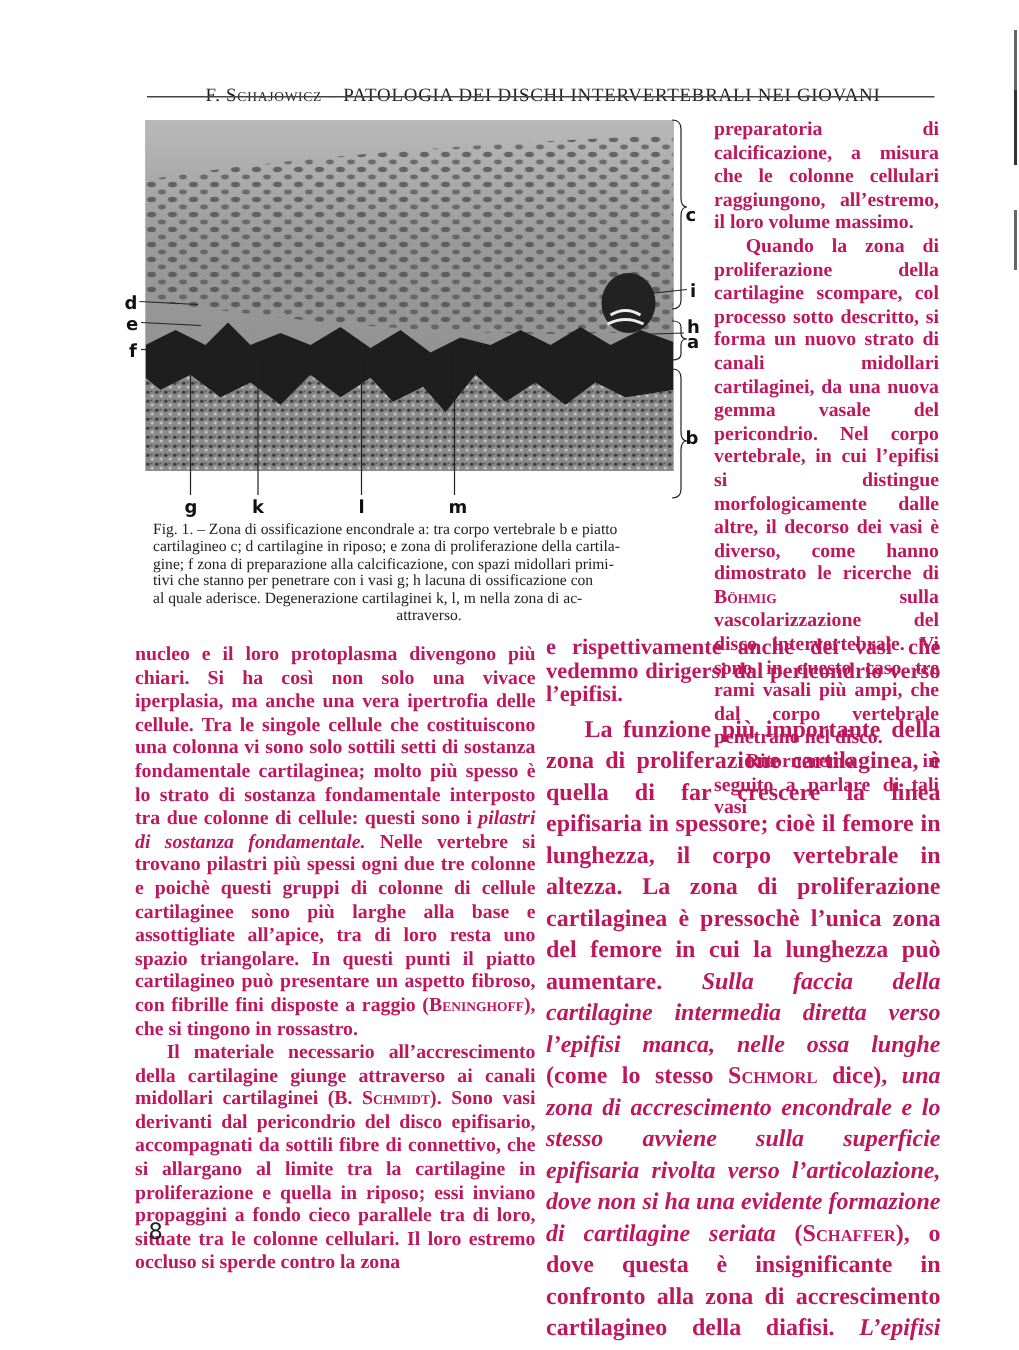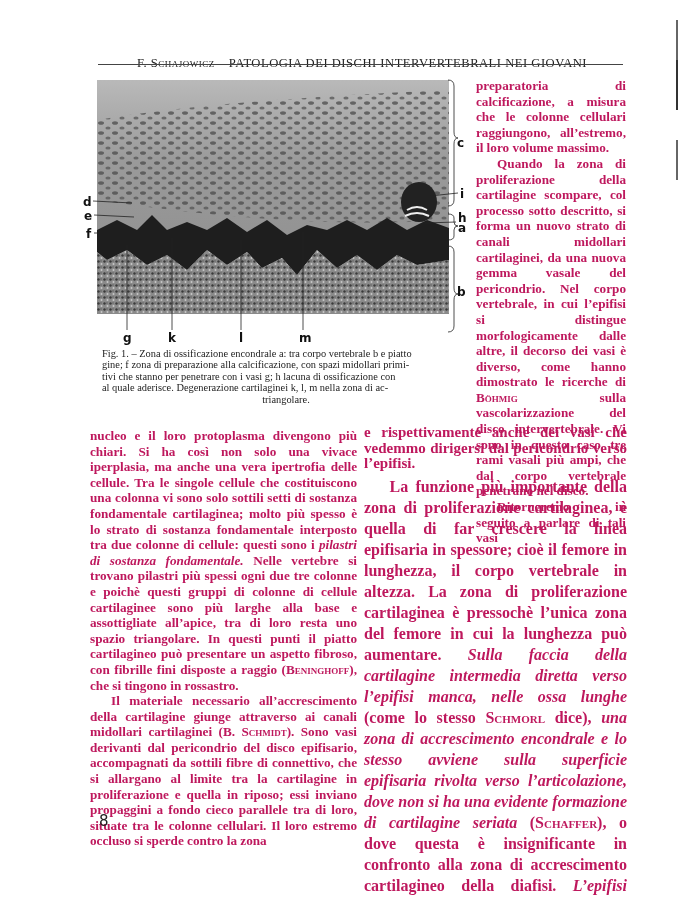--- a/index.html
+++ b/index.html
@@ -95,24 +95,25 @@
     <line x1="430" y1="196" x2="458" y2="193"></line>
     <line x1="425" y1="223" x2="456" y2="222"></line>
     <path d="M448 80 q6 0 6 6 v46 q0 6 4 6 q-4 0 -4 6 v56 q0 6 -6 6"></path>
     <path d="M448 214 q6 0 6 4 v4 q0 4 4 4 q-4 0 -4 4 v6 q0 4 -6 4"></path>
     <path d="M448 246 q6 0 6 6 v36 q0 6 4 6 q-4 0 -4 6 v26 q0 6 -6 6"></path>
   </g>
 </svg>
 
 <div class="caption">
   <div>Fig. 1. – Zona di ossificazione encondrale a: tra corpo vertebrale b e piatto</div>
+  <div>cartilagineo c; d cartilagine in riposo; e zona di proliferazione della cartila-</div>
   <div>gine; f zona di preparazione alla calcificazione, con spazi midollari primi-</div>
   <div>tivi che stanno per penetrare con i vasi g; h lacuna di ossificazione con</div>
   <div>al quale aderisce. Degenerazione cartilaginei k, l, m nella zona di ac-</div>
-  <div class="last">triangolare.</div>
+  <div class="last">attraverso.</div>
 </div>
 
 <div class="col rc-top">
   <p>preparatoria di calcificazione, a misura che le colonne cellulari raggiungono, all’estremo, il loro volume massimo.</p>
   <p class="ind"><span>Quando la zona di proliferazione della cartilagine scompare, col processo sotto descritto, si forma un nuovo strato di canali midollari cartilaginei, da una nuova gemma vasale del pericondrio. Nel corpo vertebrale, in cui l’epifisi si distingue morfologicamente dalle altre, il decorso dei vasi è diverso, come hanno dimostrato le ricerche di</span> <span class="sc">Böhmig</span> <span>sulla vascolarizzazione del disco intervertebrale. Vi sono in questo caso tre rami vasali più ampi, che dal corpo vertebrale penetrano nel disco.</span></p>
   <p class="ind">Ritorneremo in seguito a parlare di tali vasi</p>
 </div>
 
 <div class="col rc-join">
   <p>e rispettivamente anche dei vasi che vedemmo dirigersi dal pericondrio verso l’epifisi.</p>

